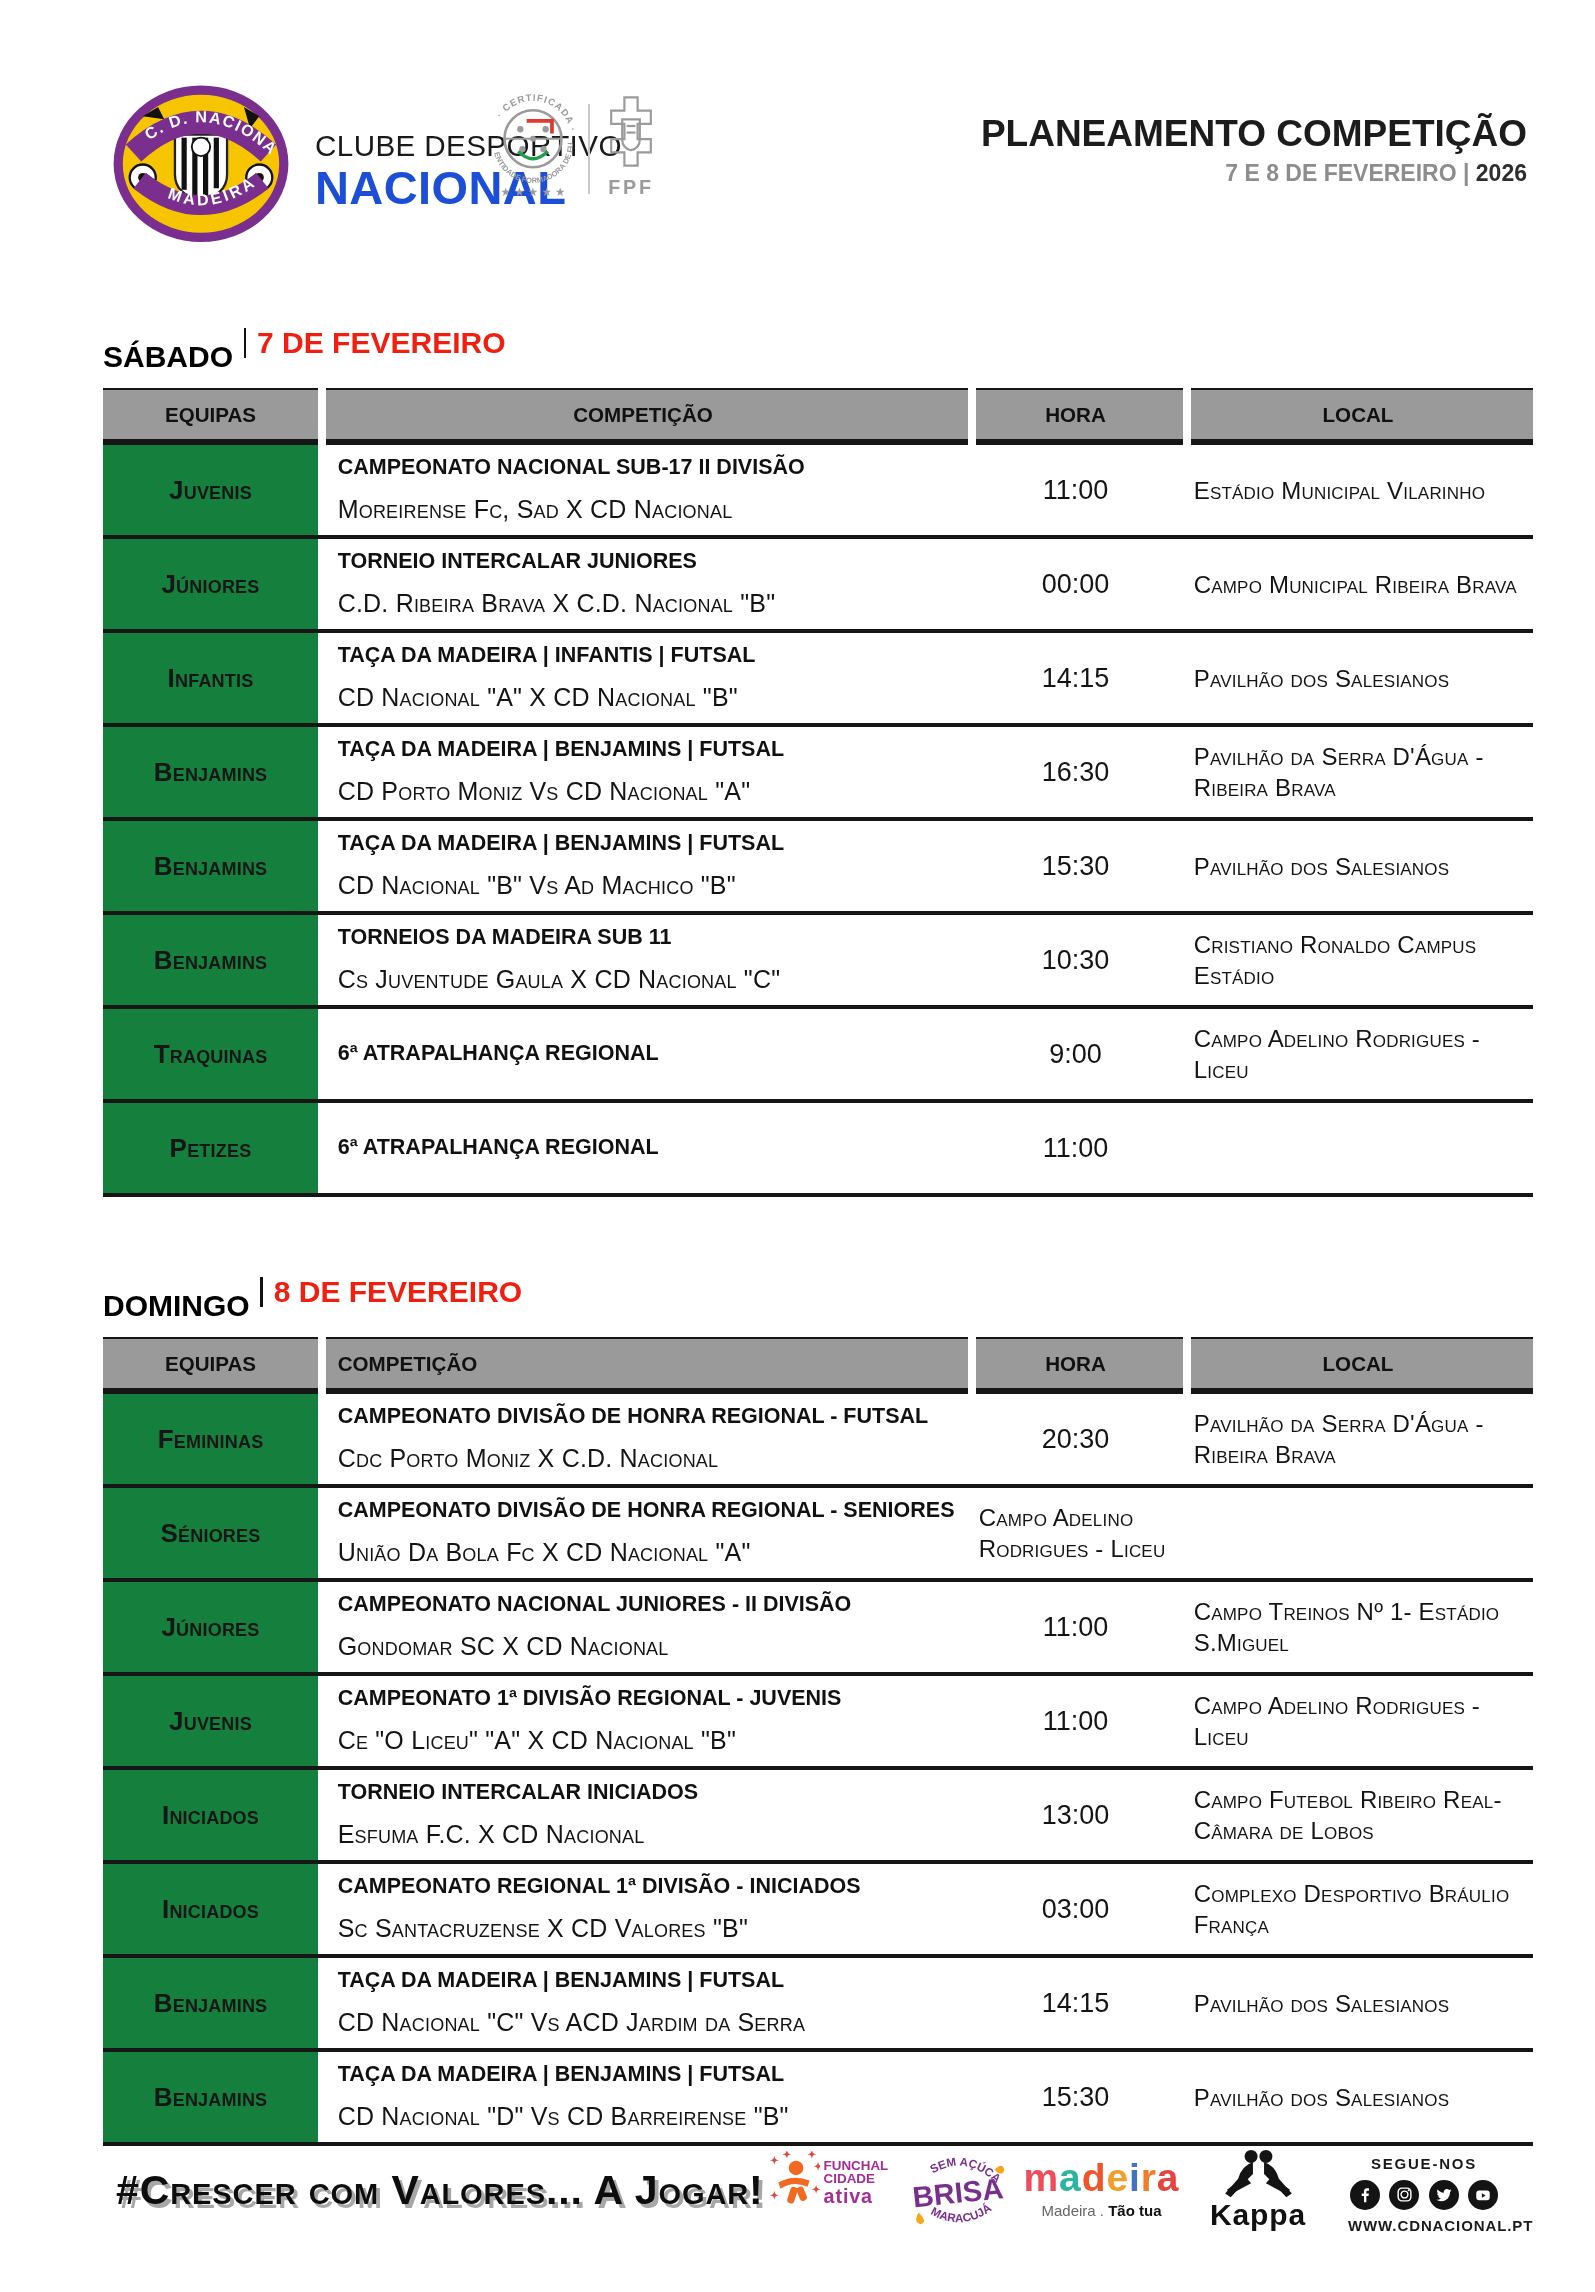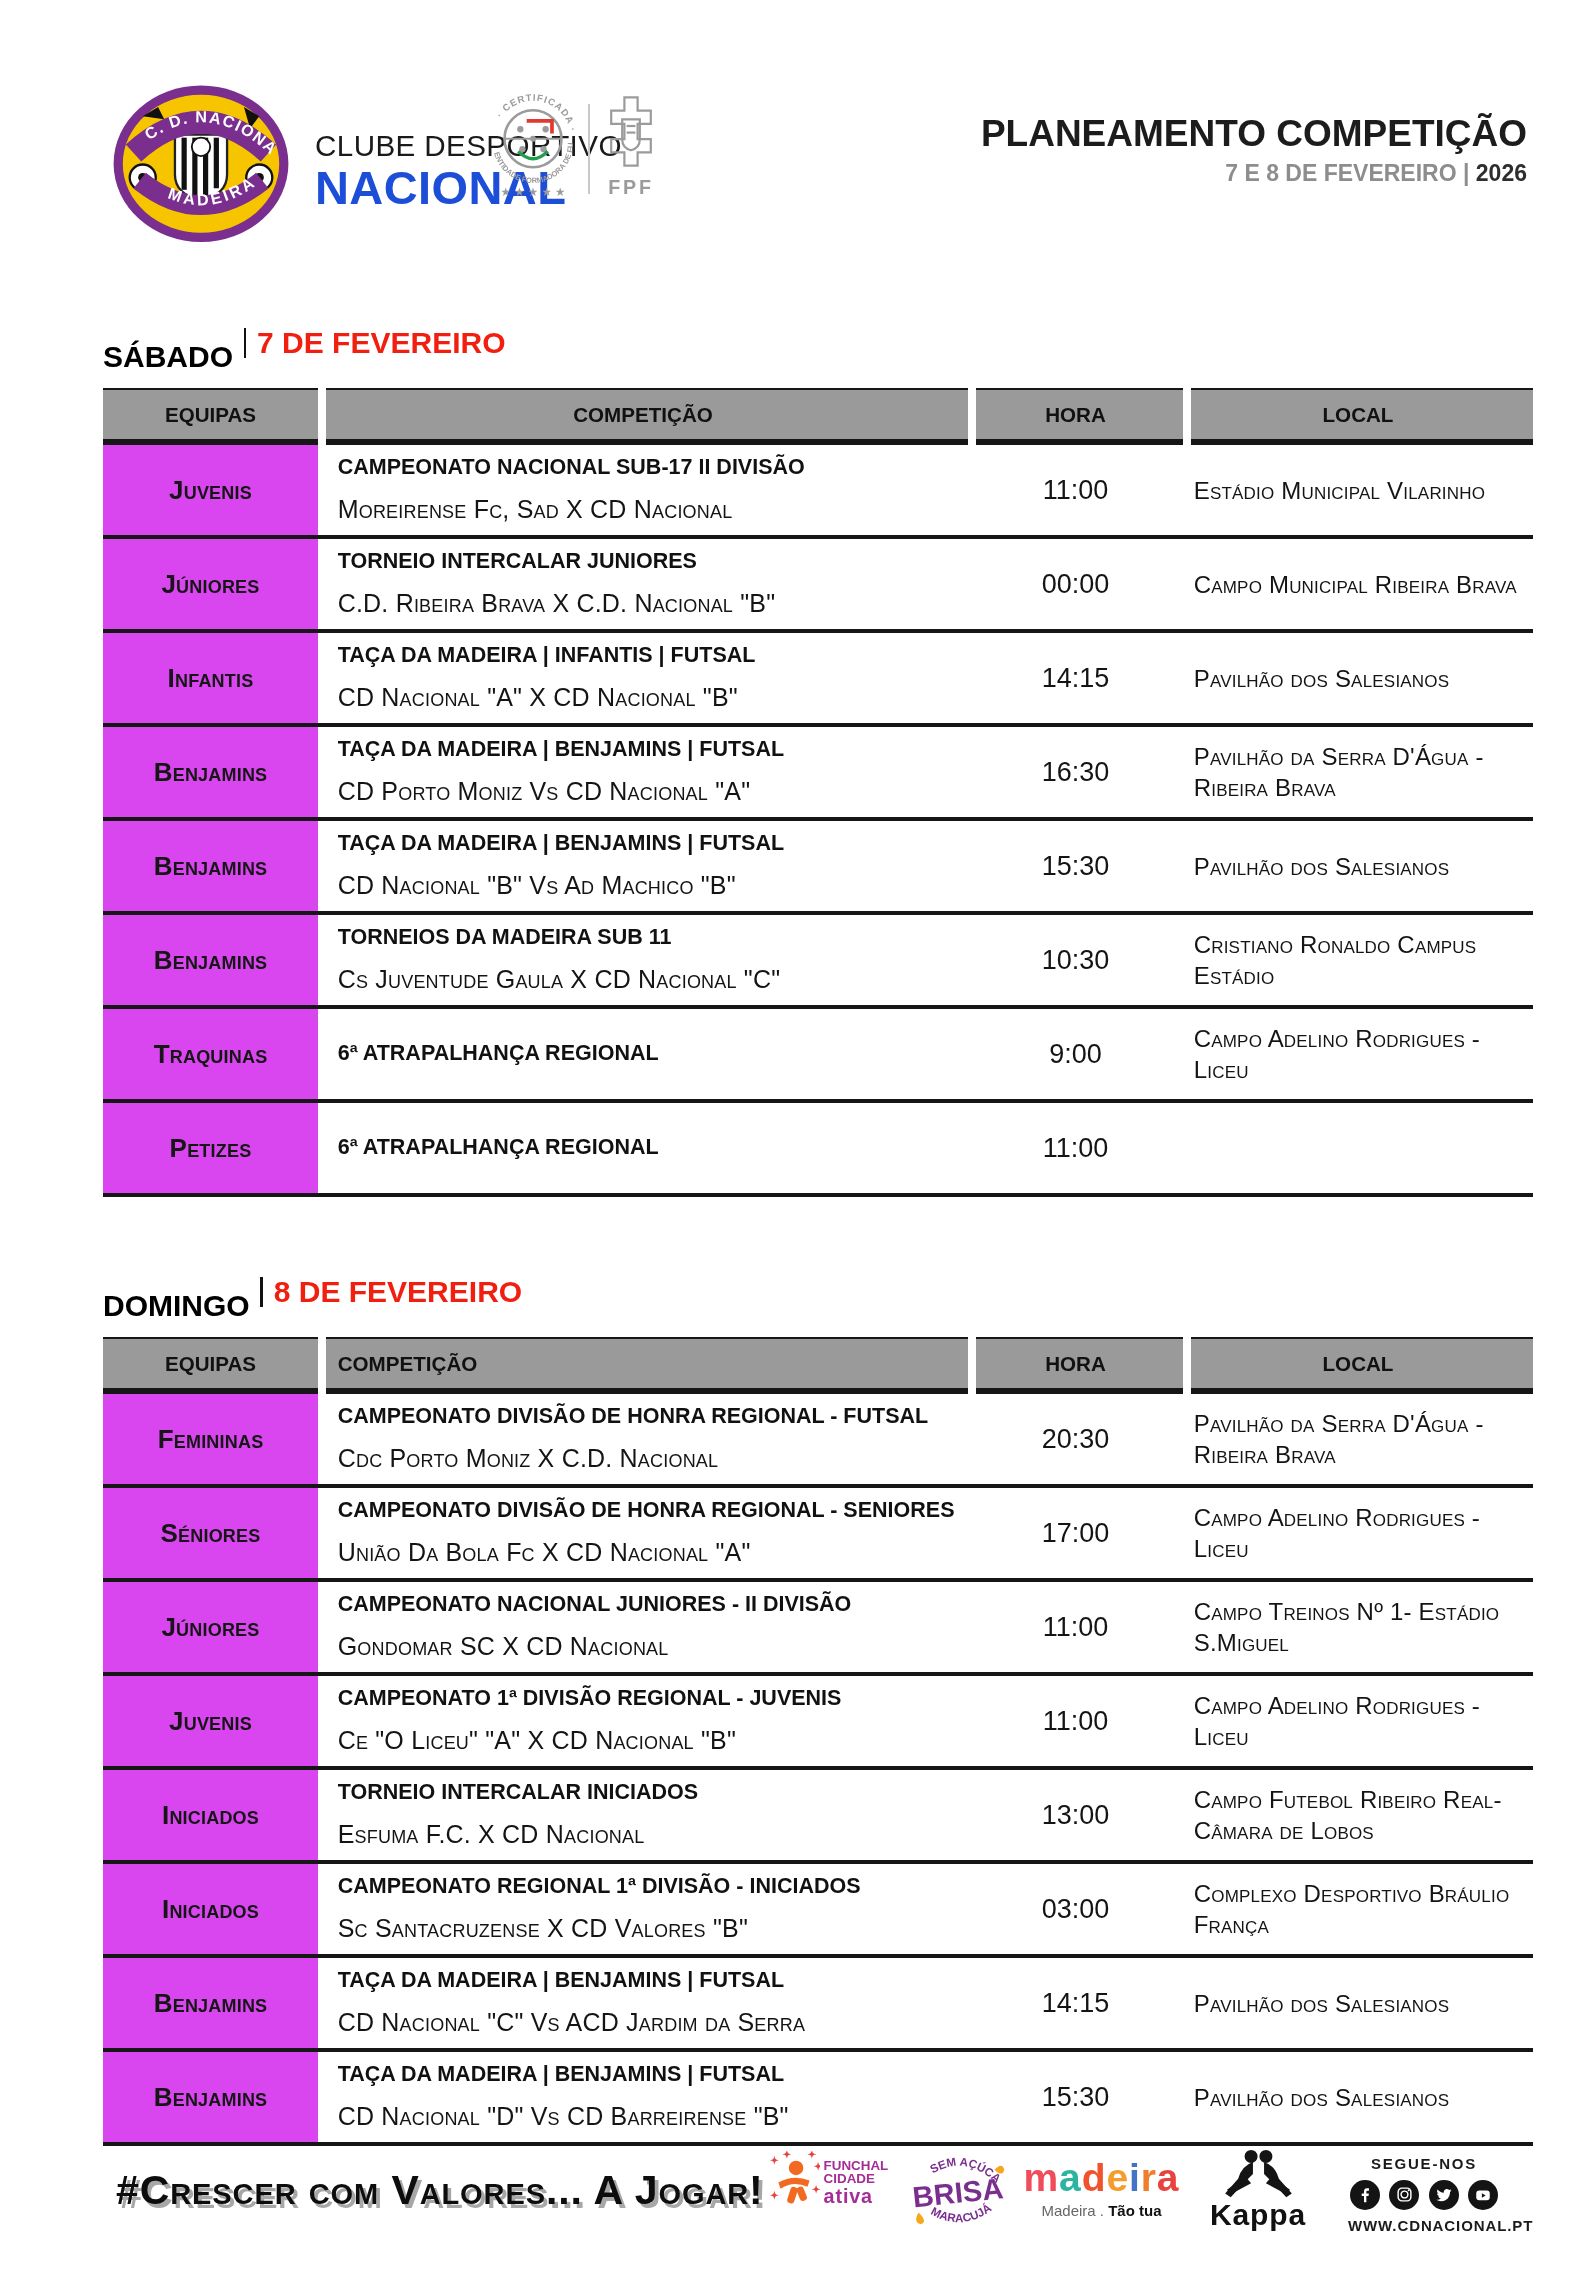--- a/index.html
+++ b/index.html
@@ -30,21 +30,21 @@
   .sched-table{width:1430px;}
   .thead{display:grid;grid-template-columns:215px 650px 215px 350px;position:relative;border-top:2.7px solid #161616;border-bottom:6.3px solid #161616;}
   .th{background:#9a9a9a;height:49px;display:flex;align-items:center;justify-content:center;
       font-size:20.6px;font-weight:700;color:#111;letter-spacing:0px;}
   .gap{position:absolute;top:-2.7px;bottom:-6.3px;width:8px;background:#fff;}
   .gap.g1{left:215px;} .gap.g2{left:865px;} .gap.g3{left:1080px;}
   
   .section.s2 .th.th-comp{justify-content:flex-start;padding-left:19.7px;}
 
   .row{display:grid;grid-template-columns:215px 650px 215px 350px;min-height:90px;border-bottom:4.5px solid #161616;}
-  .cell-team{background:#d946ef;display:flex;align-items:center;justify-content:center;
+  .cell-team{background:#15803d;display:flex;align-items:center;justify-content:center;
       font-weight:700;font-size:26px;font-variant:small-caps;letter-spacing:0.2px;}
   .cell-comp{display:flex;flex-direction:column;justify-content:space-between;padding:9.9px 9px 11.6px 19.7px;}
   .cell-comp.single{justify-content:center;}
   .comp-title{font-size:21.5px;font-weight:700;letter-spacing:0px;color:#111;}
   .comp-match{font-size:25px;font-weight:400;font-variant:small-caps;color:#141414;letter-spacing:0.2px;}
   .cell-hora{display:flex;align-items:center;justify-content:center;font-size:27px;color:#141414;}
   .cell-local{display:flex;flex-direction:column;justify-content:center;font-size:24px;font-variant:small-caps;
       line-height:1.3;padding:5.4px 12.5px 5.4px 10.7px;color:#141414;letter-spacing:0.2px;}
 
   
@@ -277,21 +277,20 @@
     <div class="cell-hora hora">20:30</div>
     <div class="cell-local local">Pavilhão da Serra D'Água - Ribeira Brava</div>
   </div>
 
   <div class="row">
     <div class="cell-team team">Séniores</div>
     <div class="cell-comp">
       <div class="comp-title">CAMPEONATO DIVISÃO DE HONRA REGIONAL - SENIORES</div>
       <div class="comp-match">União Da Bola Fc X CD Nacional  "A"</div>
     </div>
-    <div class="cell-hora hora">17:00</div>
     <div class="cell-local local">Campo Adelino Rodrigues - Liceu</div>
   </div>
 
   <div class="row">
     <div class="cell-team team">Júniores</div>
     <div class="cell-comp">
       <div class="comp-title">CAMPEONATO NACIONAL JUNIORES - II DIVISÃO</div>
       <div class="comp-match">Gondomar SC X CD Nacional</div>
     </div>
     <div class="cell-hora hora">11:00</div>

